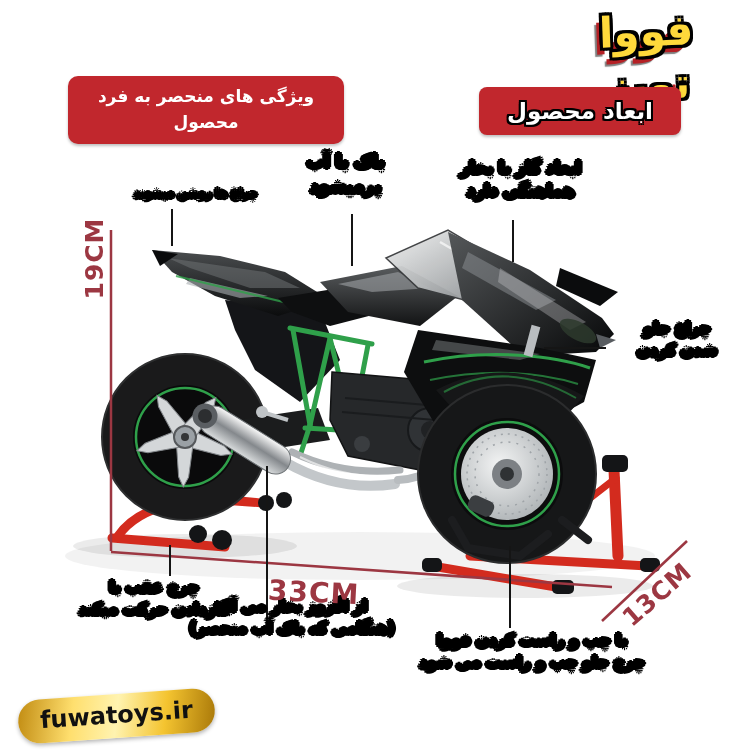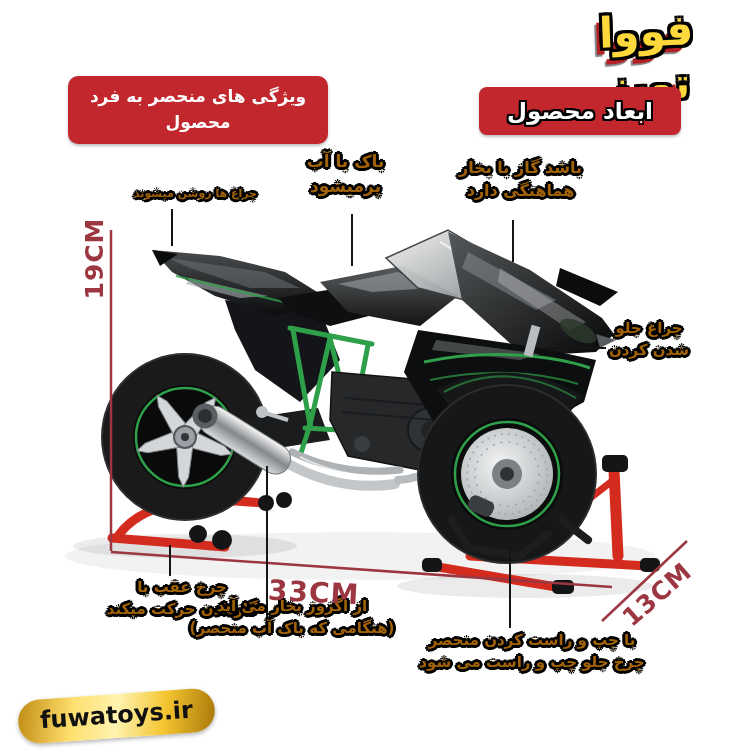--- a/index.html
+++ b/index.html
@@ -3,33 +3,33 @@
 <meta charset="utf-8">
 <style>
   html,body{margin:0;padding:0;}
   .stage{
     position:relative;width:750px;height:750px;background:#ffffff;overflow:hidden;
     font-family:"DejaVu Sans",sans-serif;
   }
   .abs{position:absolute;}
   
   .callout{
-    position:absolute;color:#a16207;font-weight:bold;text-align:center;direction:rtl;
+    position:absolute;color:#000000;font-weight:bold;text-align:center;direction:rtl;
     line-height:1.45;
     text-shadow:
       -2px -2px 0 #000,-2px 0 0 #000,-2px 2px 0 #000,
       0 -2px 0 #000,0 2px 0 #000,
       2px -2px 0 #000,2px 0 0 #000,2px 2px 0 #000,
       -3px 0 0 #000,3px 0 0 #000,0 3px 0 #000,0 -3px 0 #000;
   }
   .banner{
     position:absolute;background:#c1272d;border-radius:10px;color:#fff;font-weight:bold;
     text-align:center;direction:rtl;box-shadow:0 2px 3px rgba(0,0,0,.25);
   }
-  .banner-features{left:68px;top:76px;width:232px;padding:8px 14px 9px;font-size:17px;line-height:1.5;}
+  .banner-features{left:68px;top:76px;width:232px;padding:8px 22px 9px;font-size:17px;line-height:1.5;}
   .banner-dimensions{left:479px;top:87px;width:202px;height:48px;border-radius:8px;font-size:23px;line-height:48px;
     text-shadow:
       -2px -2px 0 #000,-2px 0 0 #000,-2px 2px 0 #000,
       0 -2px 0 #000,0 2px 0 #000,
       2px -2px 0 #000,2px 0 0 #000,2px 2px 0 #000;
   }
   .logo{
     position:absolute;top:6px;right:8px;width:190px;text-align:center;direction:rtl;
     font-size:42px;font-weight:bold;color:#ffd93b;transform:rotate(-2deg);line-height:1.25;
     text-shadow:
@@ -271,41 +271,41 @@
   <div class="callout" style="left:88px;top:186px;width:215px;font-size:11px" dir="rtl">
     <div>چراغ ها روشن میشوند</div>
   </div>
 
   <div class="callout" style="left:283px;top:149px;width:125px;font-size:17px" dir="rtl">
     <div>باک با آب</div>
     <div>پرمیشود</div>
   </div>
 
   <div class="callout" style="left:438px;top:156px;width:165px;font-size:16px" dir="rtl">
-    <div>باشد گاز با بخار</div>
+    <div>ابعاد گاز با بخار</div>
     <div>هماهنگی دارد</div>
   </div>
 
-  <div class="callout" style="left:580px;top:318px;width:138px;font-size:15px" dir="rtl">
+  <div class="callout" style="left:608px;top:318px;width:138px;font-size:15px" dir="rtl">
     <div>چراغ جلو</div>
     <div>شدن کردن</div>
   </div>
 
-  <div class="callout" style="left:82px;top:577px;width:200px;font-size:15px" dir="rtl">
+  <div class="callout" style="left:54px;top:577px;width:200px;font-size:15px" dir="rtl">
     <div>چرخ عقب با</div>
     <div>گازدادن حرکت میکند</div>
   </div>
 
   <div class="callout" style="left:182px;top:596px;width:220px;font-size:15px" dir="rtl">
     <div>از اگزوز بخار می آید</div>
     <div>(هنگامی که باک آب منحصر)</div>
   </div>
 
   <div class="callout" style="left:398px;top:630px;width:268px;font-size:15px" dir="rtl">
-    <div>با چپ و راست کردن منحصر</div>
+    <div>با چپ و راست کردن فووا</div>
     <div>چرخ جلو چپ و راست می شود</div>
   </div>
 
   <div class="dim dim-h">19CM</div>
   <div class="dim dim-l">33CM</div>
   <div class="dim dim-w">13CM</div>
 
   <div class="site-badge">fuwatoys.ir</div>
 
 </div>

